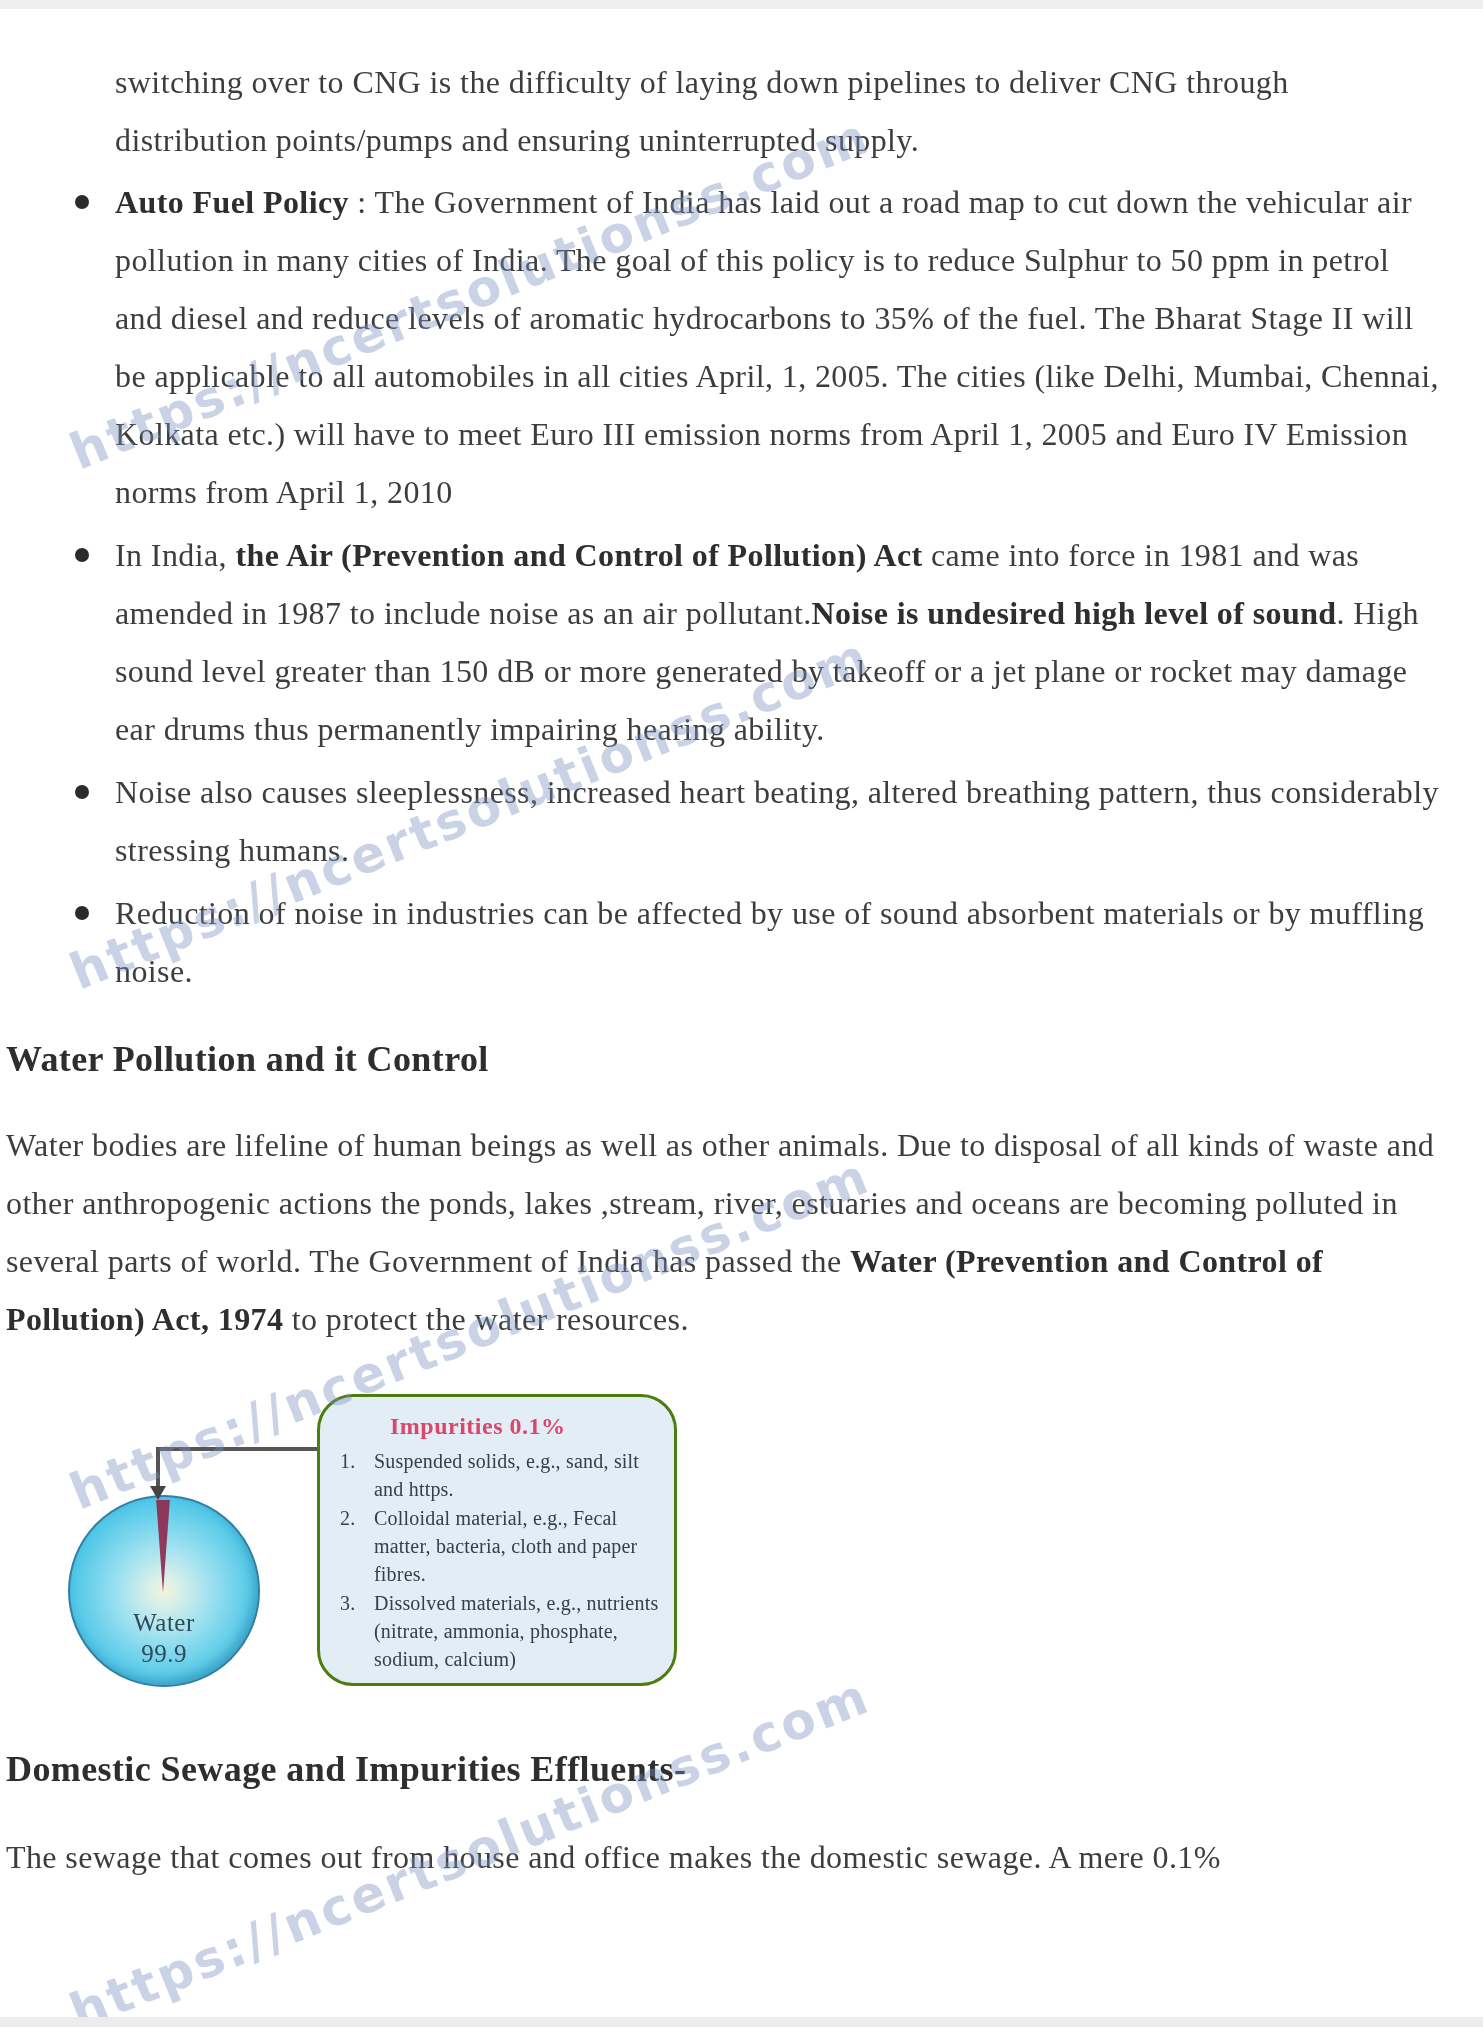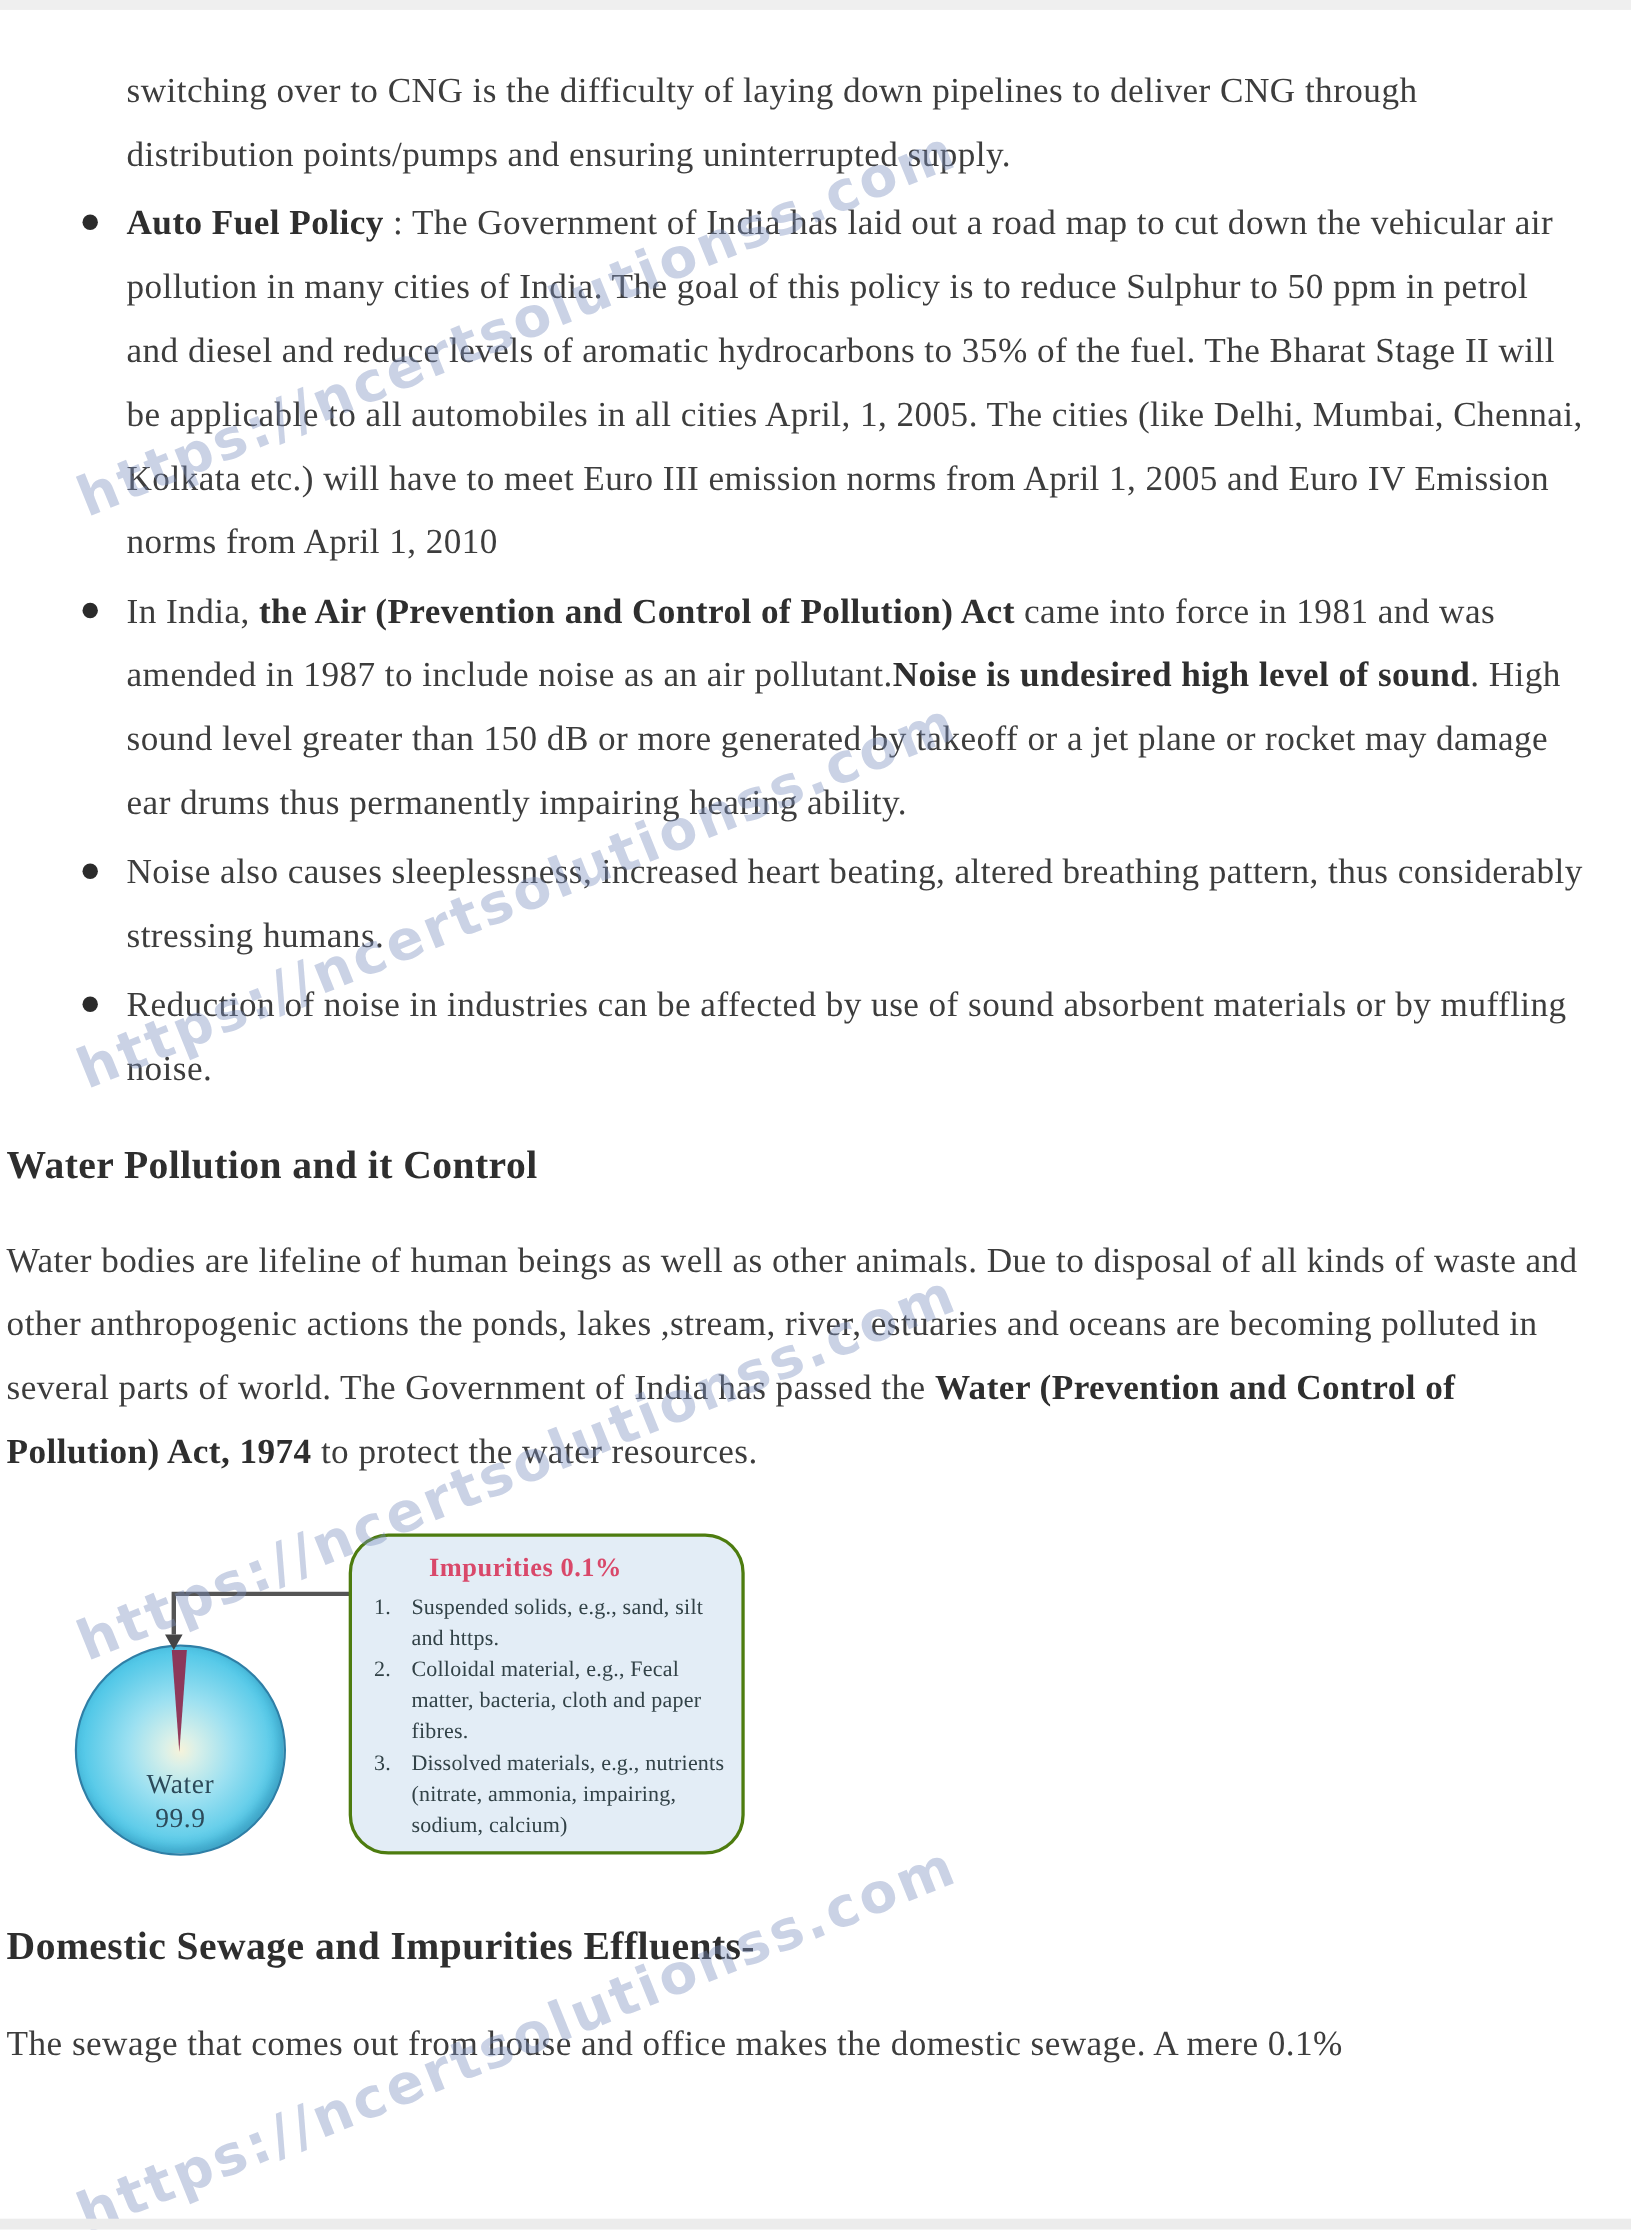--- a/index.html
+++ b/index.html
@@ -117,21 +117,21 @@
           <li>
             <span class="num">1.</span>
             <span class="itxt">Suspended solids, e.g., sand, silt and https.</span>
           </li>
           <li>
             <span class="num">2.</span>
             <span class="itxt">Colloidal material, e.g., Fecal matter, bacteria, cloth and paper fibres.</span>
           </li>
           <li>
             <span class="num">3.</span>
-            <span class="itxt">Dissolved materials, e.g., nutrients (nitrate, ammonia, impairing, sodium, calcium)</span>
+            <span class="itxt">Dissolved materials, e.g., nutrients (nitrate, ammonia, phosphate, sodium, calcium)</span>
           </li>
         </ol>
       </div>
     </div>
 
     <h2 class="sec sec2">Domestic Sewage and Impurities Effluents-</h2>
 
     <p class="para last">The sewage that comes out from house and office makes the domestic sewage. A mere 0.1%</p>
 
   </div>

